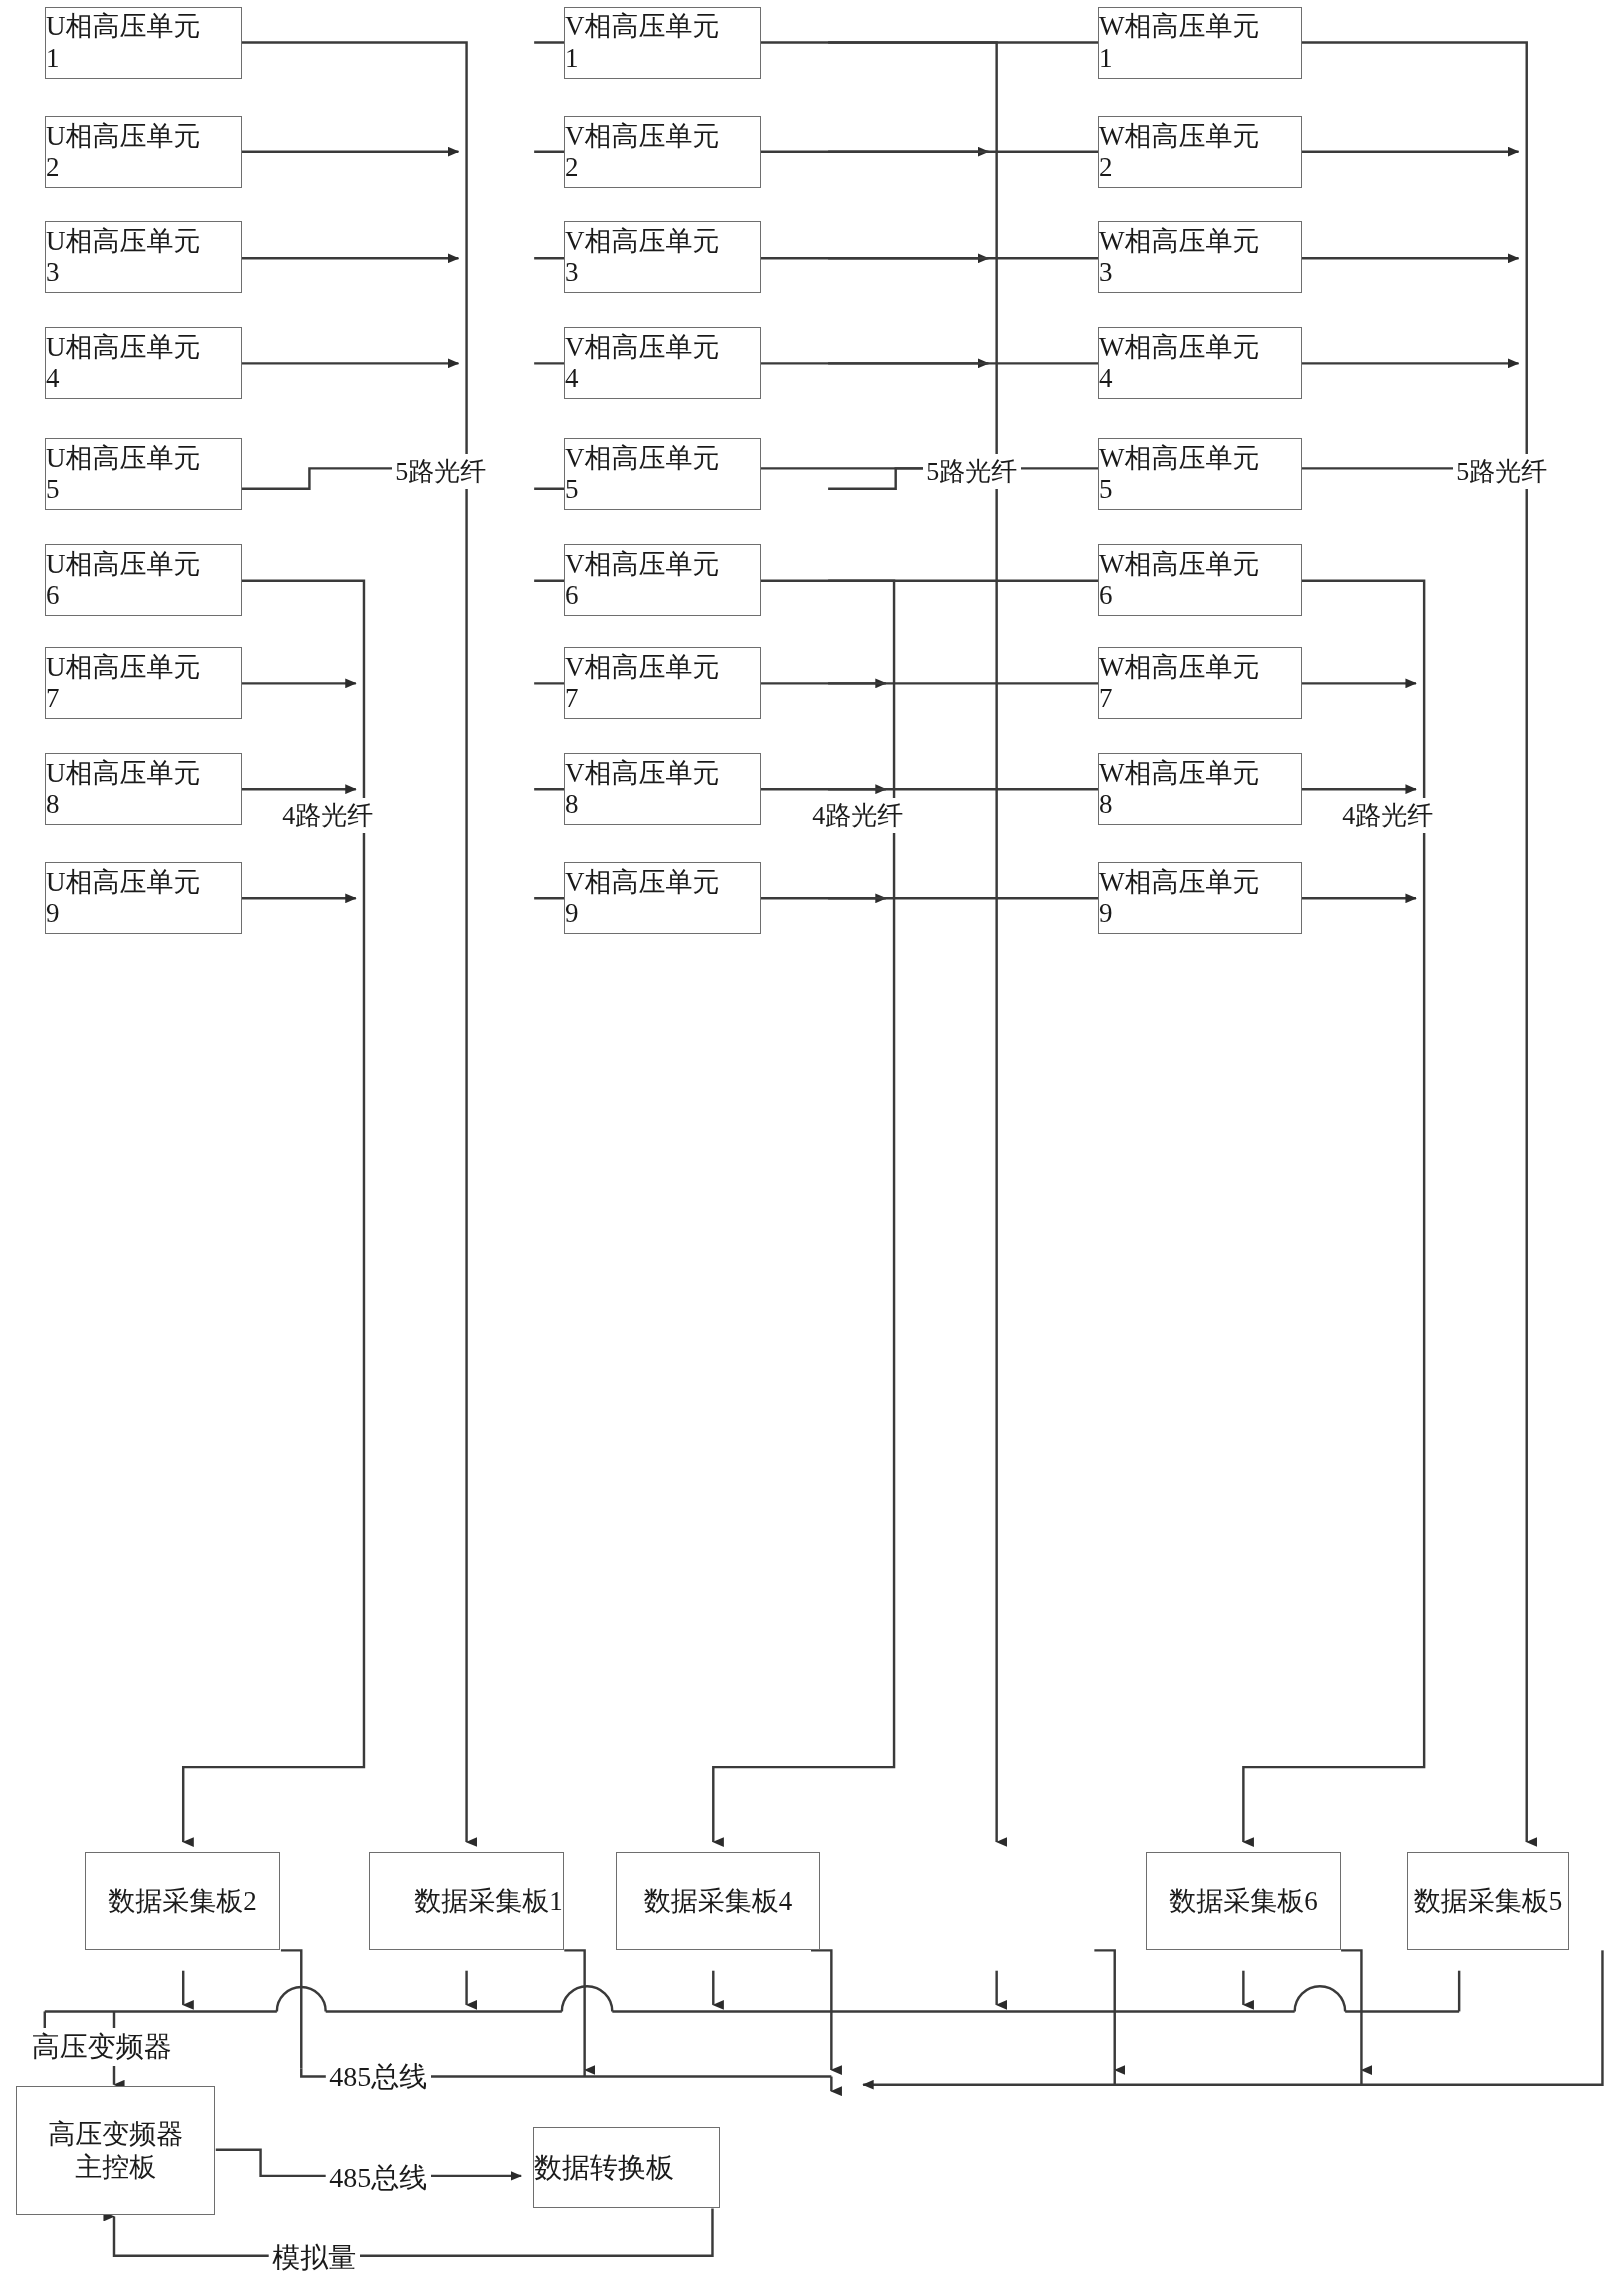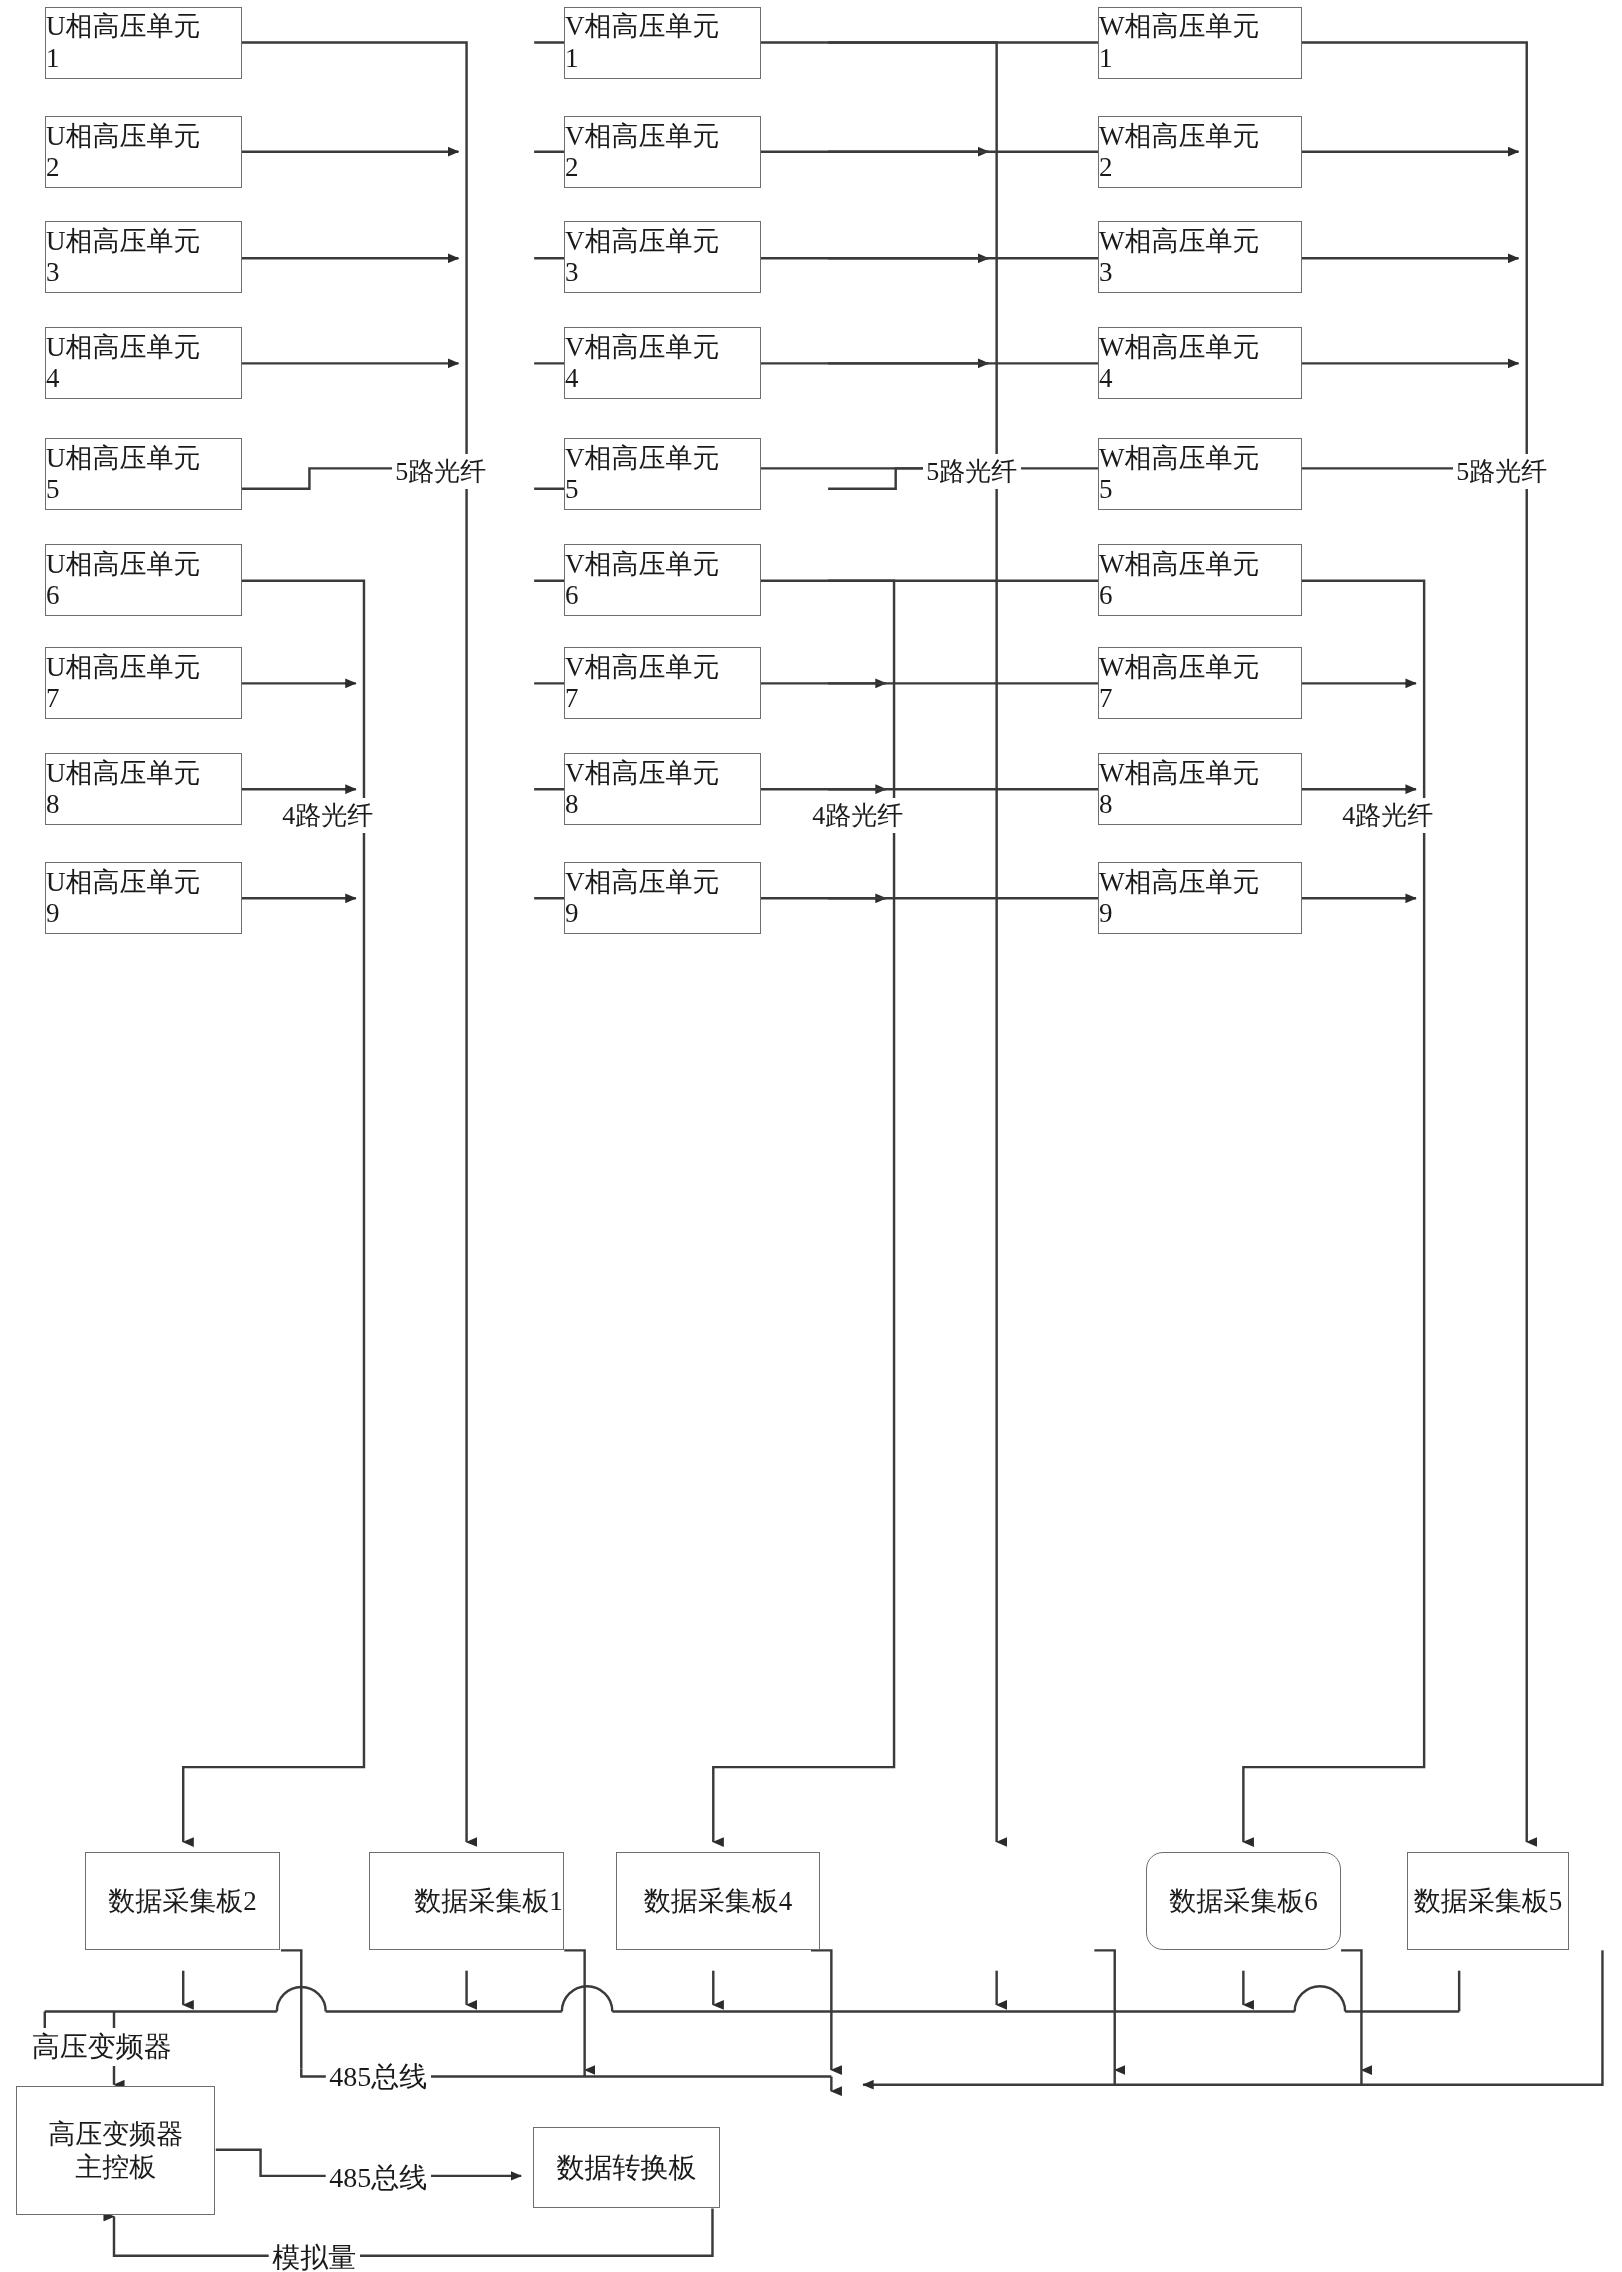--- a/index.html
+++ b/index.html
@@ -45,21 +45,20 @@
     line-height:1.2;
     color:#1a1a1a;
   }
   .conv-box{
     position:absolute;
     border:1.6px solid #6e6e6e;
     background:#ffffff;
     box-sizing:border-box;
     display:flex;
     align-items:center;
-    justify-content:center;
     font-size:28px;
     white-space:nowrap;
     color:#1a1a1a;
   }
   .wire-label{
     position:absolute;
     font-size:26px;
     color:#1a1a1a;
     white-space:nowrap;
     background:#ffffff;
@@ -286,21 +285,21 @@
 
   <div class="board-box" style="left:85px;top:1852px;width:195px;height:98px;">
     <span>数据采集板2</span>
   </div>
   <div class="board-box" style="left:369px;top:1852px;width:195px;height:98px;padding-left:44px;">
     <span>数据采集板1</span>
   </div>
   <div class="board-box" style="left:616px;top:1852px;width:204px;height:98px;">
     <span>数据采集板4</span>
   </div>
-  <div class="board-box" style="left:1146px;top:1852px;width:195px;height:98px;border-radius:17px;">
+  <div class="board-box" style="left:1146px;top:1852px;width:195px;height:98px;">
     <span>数据采集板6</span>
   </div>
   <div class="board-box" style="left:1407px;top:1852px;width:162px;height:98px;">
     <span>数据采集板5</span>
   </div>
 
   <div class="wire-label" style="left:28.5px;top:2028px;font-size:28px;">高压变频器</div>
 
   <div class="wire-label" style="left:326px;top:2058px;font-size:28px;">485总线</div>
 

